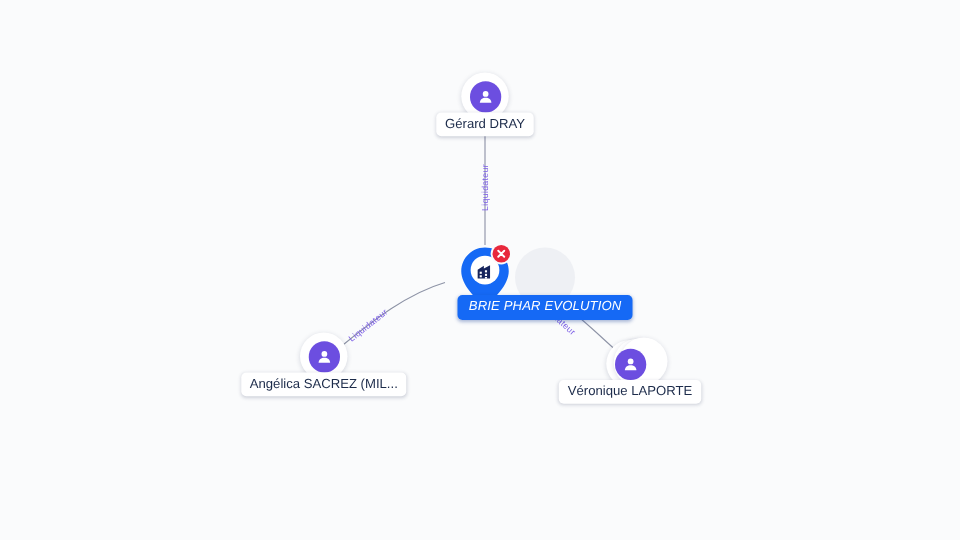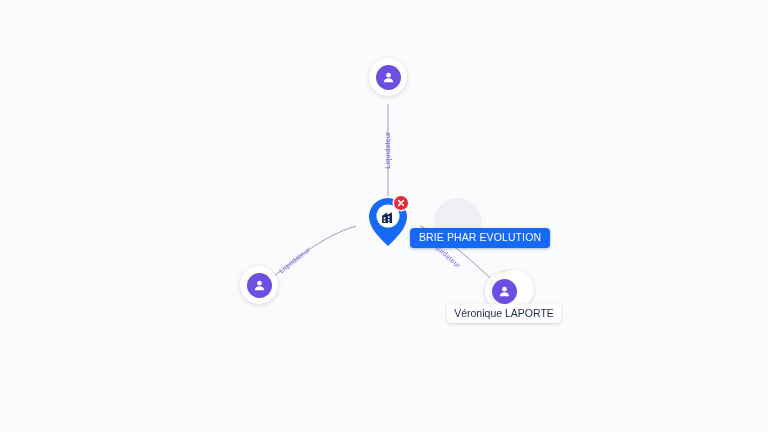--- a/index.html
+++ b/index.html
@@ -84,22 +84,23 @@
     white-space: nowrap;
     box-shadow: 0 1px 3px rgba(30,40,80,0.20);
     position: relative;
     z-index: 4;
   }
 
   
   #company-node {
     position: absolute;
     display: flex;
-    flex-direction: row;
-    align-items: flex-end;
+    flex-direction: column;
+    align-items: flex-start;
+    font-style: italic;
   }
   .pin-halo {
     position: absolute;
     width: 48px;
     height: 48px;
     border-radius: 50%;
     background: #eef0f4;
     left: 50%;
     top: 2px;
     transform: translateX(-50%);
@@ -185,30 +186,32 @@
   <div id="person-nodes">
       <div class="node" style="left: 348px; top: 58px; width: 80px;">
         <div class="avatar-card">
           <div class="avatar-disc" style="background: rgb(108, 78, 224);">
             <svg width="15" height="15" viewBox="0 0 24 24" xmlns="http://www.w3.org/2000/svg">
               <circle cx="12" cy="8.2" r="3.7" fill="#ffffff"></circle>
               <path d="M4.6 19.6 C4.6 15.4 8 13.1 12 13.1 C16 13.1 19.4 15.4 19.4 19.6 Z" fill="#ffffff"></path>
             </svg>
           </div>
         </div>
+        <div class="node-label">Gérard DRAY</div>
       </div>
       <div class="node" style="left: 219px; top: 266px; width: 80px;">
         <div class="avatar-card">
           <div class="avatar-disc" style="background: rgb(108, 78, 224);">
             <svg width="15" height="15" viewBox="0 0 24 24" xmlns="http://www.w3.org/2000/svg">
               <circle cx="12" cy="8.2" r="3.7" fill="#ffffff"></circle>
               <path d="M4.6 19.6 C4.6 15.4 8 13.1 12 13.1 C16 13.1 19.4 15.4 19.4 19.6 Z" fill="#ffffff"></path>
             </svg>
           </div>
         </div>
+        <div class="node-label">Angélica SACREZ (MIL...</div>
       </div>
       <div class="node" style="left: 464px; top: 272px; width: 80px; justify-content: center;">
         <div class="avatar-card stacked">
           <div class="avatar-disc" style="background: rgb(108, 78, 224);">
             <svg width="15" height="15" viewBox="0 0 24 24" xmlns="http://www.w3.org/2000/svg">
               <circle cx="12" cy="8.2" r="3.7" fill="#ffffff"></circle>
               <path d="M4.6 19.6 C4.6 15.4 8 13.1 12 13.1 C16 13.1 19.4 15.4 19.4 19.6 Z" fill="#ffffff"></path>
             </svg>
           </div>
         </div>

